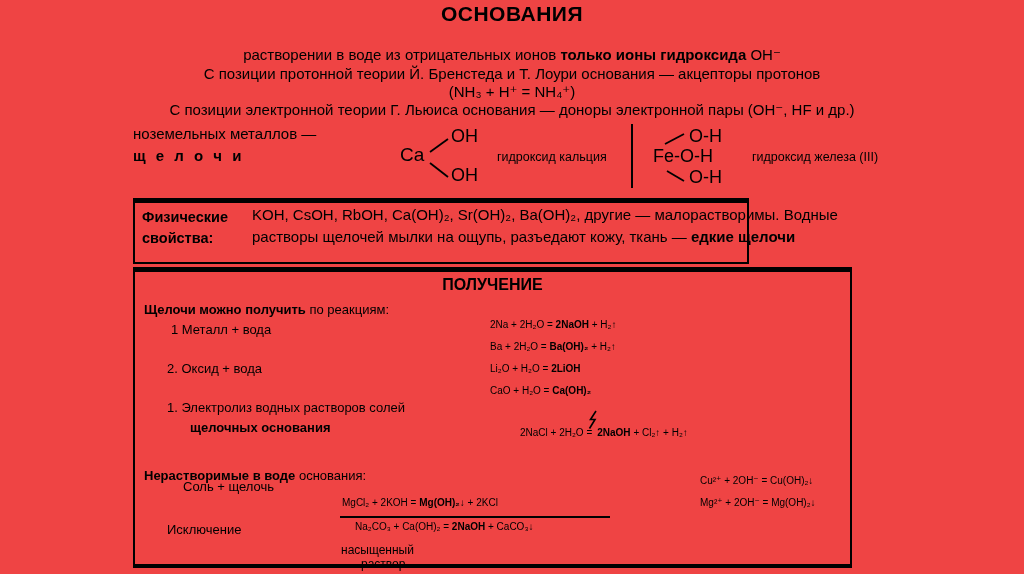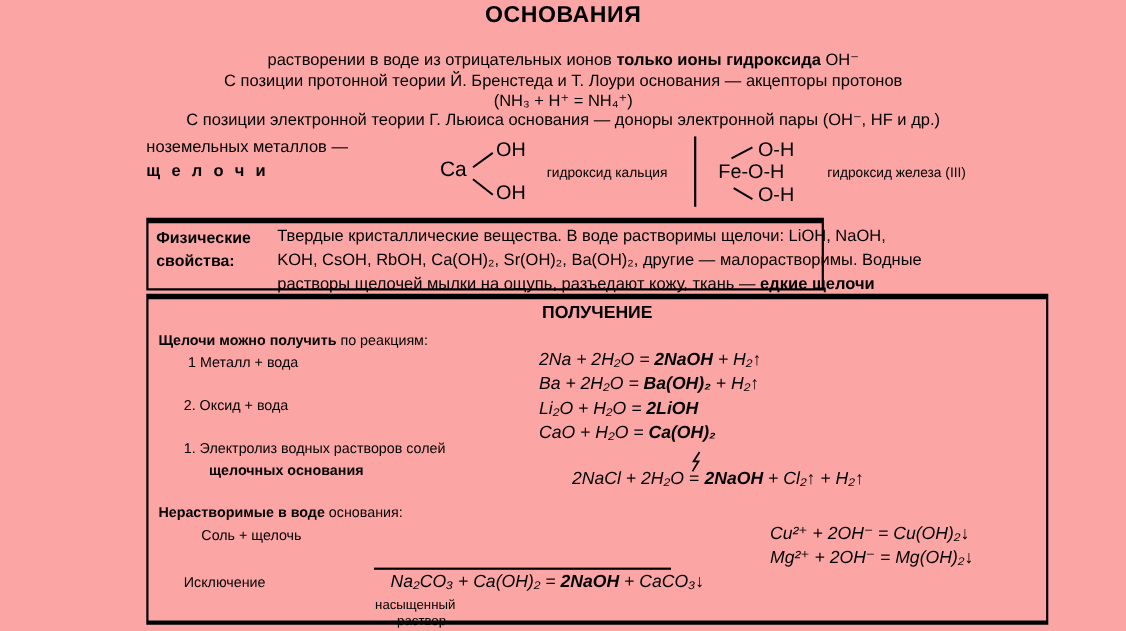--- a/index.html
+++ b/index.html
@@ -1,36 +1,36 @@
 <!DOCTYPE html>
 <html><head>
 <meta charset="utf-8">
 <style>
   html,body{margin:0;padding:0;background:#fff;}
-  .page{position:relative;width:1024px;height:574px;background:#fca5a5;color:#000;
+  .page{position:relative;width:1024px;height:574px;background:#ef4444;color:#000;
         font-family:"Liberation Sans","DejaVu Sans",sans-serif;overflow:hidden;}
   .abs{position:absolute;}
   .ctr{left:0;width:100%;text-align:center;margin:0;}
   h1.title{font-size:21px;font-weight:bold;letter-spacing:.5px;margin:0;}
   .hline{font-size:15px;line-height:17px;}
   b{font-weight:bold;}
   .note{font-size:15px;line-height:22px;}
   .note .alk{font-weight:bold;letter-spacing:3px;}
   .diagram{font-size:18px;}
   .diagram span{position:absolute;white-space:nowrap;}
   .caption{font-size:12.5px;white-space:nowrap;}
   .vdivider{width:2px;background:#000;}
   .box{box-sizing:border-box;border:2px solid #000;}
   .box1{border-top-width:5px;}
   .box2{border-top-width:5px;border-bottom-width:4px;}
   .plabel{font-size:14.5px;font-weight:bold;line-height:21px;}
   .ptext{font-size:15px;line-height:22px;white-space:nowrap;}
   .sect-title{font-size:16px;font-weight:bold;text-align:center;margin:0;}
   .lbl{font-size:13px;white-space:nowrap;}
-  .eq{font-size:16px;white-space:nowrap;font-style:italic;}
+  .eq{font-size:10px;white-space:nowrap;}
   .sign{position:relative;display:inline-block;}
   .sign svg{position:absolute;left:2px;top:-17px;}
   .sign + b{margin-left:5px;}
   .sep{height:2px;background:#000;}
   .ann{font-size:12px;white-space:nowrap;}
 </style>
 </head>
 <body>
 
 <div class="page">
@@ -74,51 +74,51 @@
     </svg>
   </div>
   <div class="abs caption" style="left:752px;top:150px">гидроксид железа (III)</div>
 
   <div class="abs box box1" style="left:133px;top:198px;width:616px;height:66px">
     <div class="abs plabel" style="left:7px;top:4px">
       <div>Физические</div>
       <div>свойства:</div>
     </div>
     <div class="abs ptext" style="left:117px;top:1px">
-      <div>Твердые  кристаллические вещества. В воде растворимы щелочи: LiOH, NaOH,</div>
       <div>KOH, CsOH, RbOH, Ca(OH)₂, Sr(OH)₂, Ba(OH)₂, другие — малорастворимы. Водные</div>
       <div><span>растворы щелочей мылки на ощупь, разъедают кожу, ткань — </span><b>едкие щелочи</b></div>
     </div>
   </div>
 
-  <div class="abs box box2" style="left:133px;top:267px;width:820px;height:301px">
+  <div class="abs box box2" style="left:133px;top:267px;width:719px;height:301px">
 
     <p class="abs sect-title" style="left:0;right:0;top:4px">ПОЛУЧЕНИЕ</p>
 
     <div class="abs lbl" style="left:9px;top:30px"><b>Щелочи можно получить</b><span> по реакциям:</span></div>
 
     <div class="abs lbl" style="left:36px;top:50px">1 Металл + вода</div>
     <div class="abs eq" style="left:355px;top:47px"><span>2Na + 2H₂O = </span><b>2NaOH</b><span> + H₂↑</span></div>
     <div class="abs eq" style="left:355px;top:69px"><span>Ba + 2H₂O = </span><b>Ba(OH)₂</b><span> + H₂↑</span></div>
 
     <div class="abs lbl" style="left:32px;top:89px">2. Оксид + вода</div>
     <div class="abs eq" style="left:355px;top:91px"><span>Li₂O + H₂O = </span><b>2LiOH</b><span></span></div>
     <div class="abs eq" style="left:355px;top:113px"><span>CaO + H₂O = </span><b>Ca(OH)₂</b><span></span></div>
 
     <div class="abs lbl" style="left:32px;top:128px">1. Электролиз водных растворов солей</div>
     <div class="abs lbl" style="left:55px;top:148px;font-weight:bold">щелочных основания</div>
 
     <div class="abs eq" style="left:385px;top:155px"><span>2NaCl + 2H₂O </span><span class="sign"><svg width="12" height="20" viewBox="0 0 12 20">
             <path d="M8 1 L2.5 9.5 H7 L1.5 18.5" fill="none" stroke="#000" stroke-width="1.6"></path>
           </svg><span>=</span></span><b>2NaOH</b><span> + Cl₂↑ + H₂↑</span></div>
 
-    <div class="abs lbl" style="left:9px;top:186px"><b>Нерастворимые в воде</b><span> основания:</span></div>
+    <div class="abs lbl" style="left:9px;top:196px"><b>Нерастворимые в воде</b><span> основания:</span></div>
 
     <div class="abs lbl" style="left:48px;top:207px">Соль + щелочь</div>
 
+    <div class="abs eq" style="left:207px;top:225px"><span>MgCl₂ + 2KOH = </span><b>Mg(OH)₂</b><span>↓ + 2KCl</span></div>
 
     <div class="abs eq" style="left:565px;top:203px">Cu²⁺ + 2OH⁻ = Cu(OH)₂↓</div>
     <div class="abs eq" style="left:565px;top:225px">Mg²⁺ + 2OH⁻ = Mg(OH)₂↓</div>
 
     <div class="abs sep" style="left:205px;top:244px;width:270px"></div>
 
     <div class="abs lbl" style="left:32px;top:250px">Исключение</div>
     <div class="abs eq" style="left:220px;top:249px"><span>Na₂CO₃ + Ca(OH)₂ = </span><b>2NaOH</b><span> + CaCO₃↓</span></div>
 
     <div class="abs ann" style="left:206px;top:271px">насыщенный</div>

